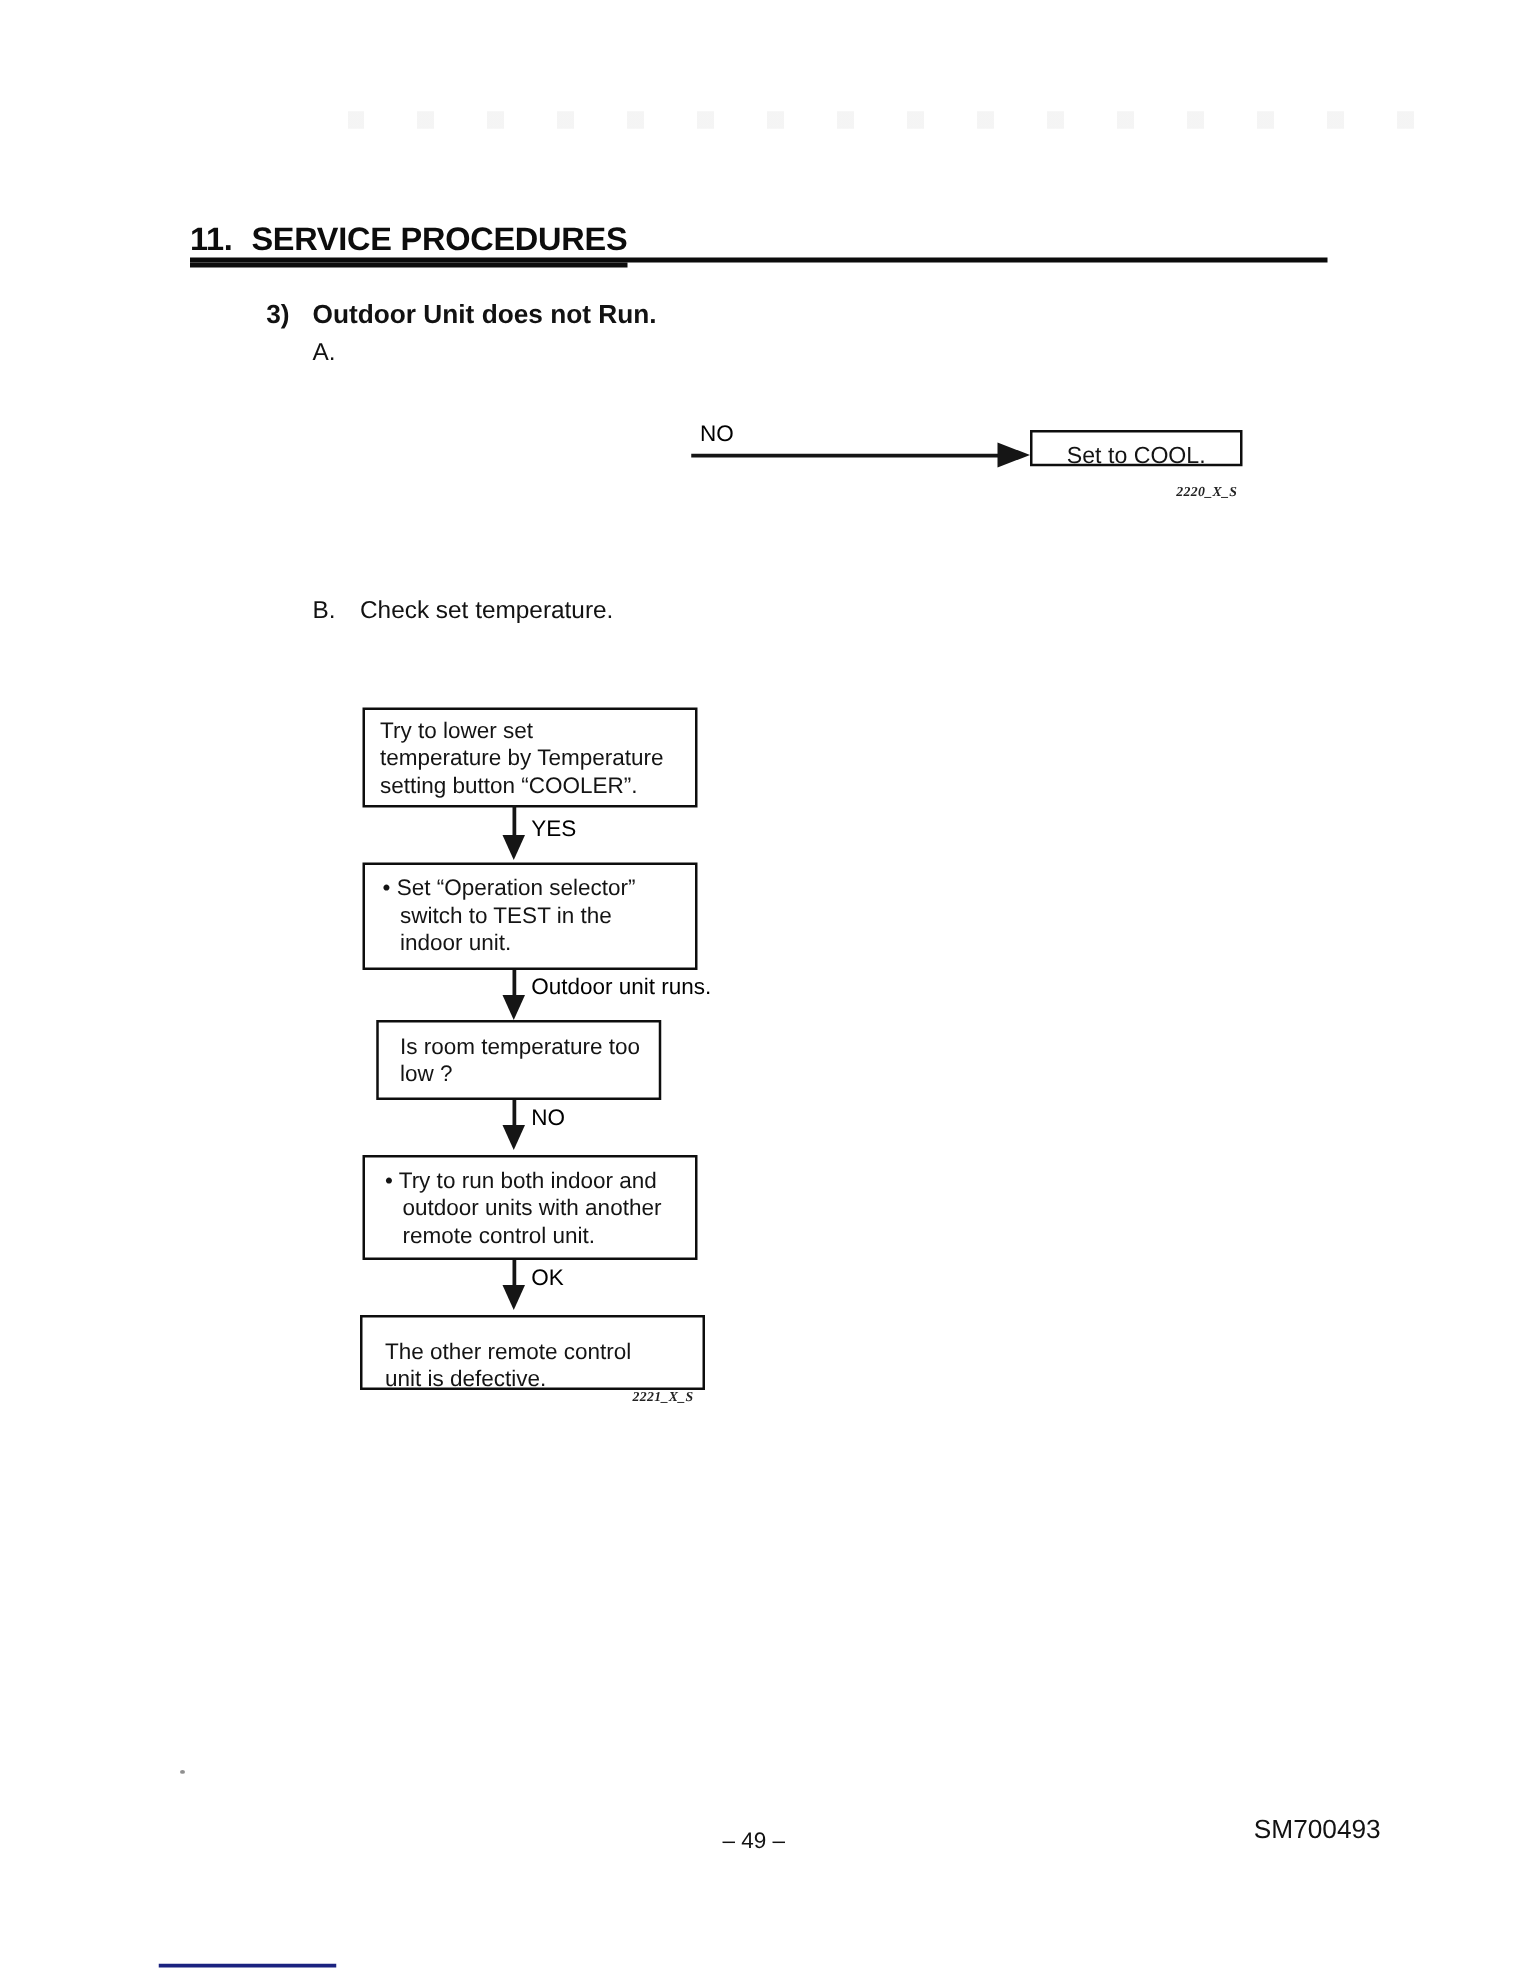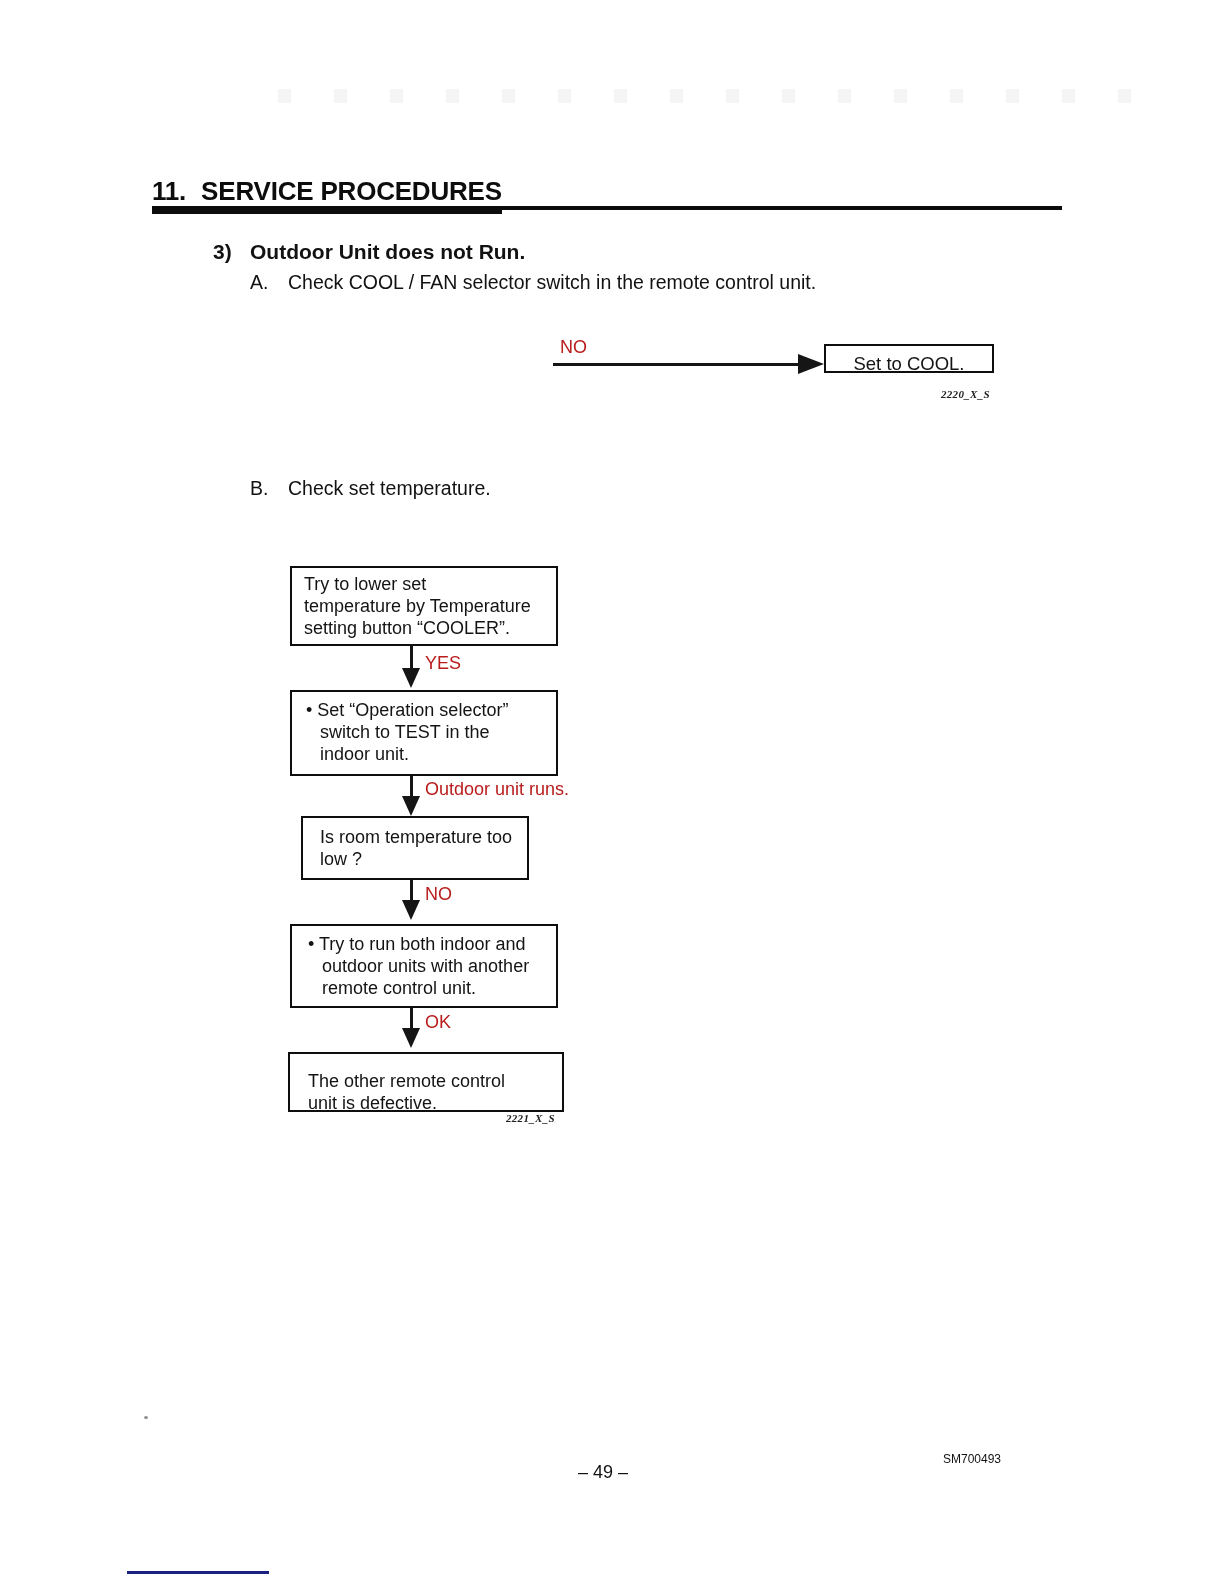--- a/index.html
+++ b/index.html
@@ -62,54 +62,53 @@
 
   
   .hshaft { position:absolute; left:553px; top:363px; width:246px; height:3px; background:#151515; }
   .hhead  { position:absolute; left:798px; top:354px; width:0; height:0;
             border-top:10px solid transparent; border-bottom:10px solid transparent;
             border-left:26px solid #151515; }
   .vshaft { position:absolute; width:3px; background:#151515; }
   .vhead  { position:absolute; width:0; height:0;
             border-left:9px solid transparent; border-right:9px solid transparent;
             border-top:20px solid #151515; }
-  .flabel { position:absolute; font-size:18px; color:#b91c1c; white-space:nowrap; }
+  .flabel { position:absolute; font-size:18px; color:#000000; white-space:nowrap; }
 
   .caption {
     position:absolute;
     font-family:"Liberation Serif", serif; font-style:italic; font-weight:700;
     font-size:11px; color:#222; letter-spacing:.3px; white-space:nowrap;
   }
 
   .stray-dot { position:absolute; left:144px; top:1416px; width:4px; height:3px;
                background:#8f8f8f; border-radius:50%; }
 
   .footer-page { position:absolute; left:578px; top:1462px; font-size:18px; }
-  .footer-doc  { position:absolute; left:943px; top:1452px; font-size:12px; }
+  .footer-doc  { position:absolute; left:1003px; top:1452px; font-size:21px; }
   .blue-line   { position:absolute; left:127px; top:1571px; width:142px; height:3px;
                  background:#1b2380; }
 </style>
 </head>
 <body>
 
 <div class="page">
 
   <div class="scan-strip"></div>
 
   <div class="title-wrap">
     <span>11.</span>
     <span>SERVICE PROCEDURES</span>
   </div>
   <div class="title-rule"></div>
 
   <div class="sec-num">3)</div>
   <div class="sec-title">Outdoor Unit does not Run.</div>
 
   <div class="step-label-a">A.</div>
-  <div class="step-text-a">Check COOL / FAN selector switch in the remote control unit.</div>
 
   <div class="flabel" style="left:560px; top:337px;">NO</div>
   <div class="hshaft"></div>
   <div class="hhead"></div>
   <div class="fbox fc-a-act">Set to COOL.</div>
   <div class="caption" style="left:941px; top:388px;">2220_X_S</div>
 
   <div class="step-label-b">B.</div>
   <div class="step-text-b">Check set temperature.</div>
 

